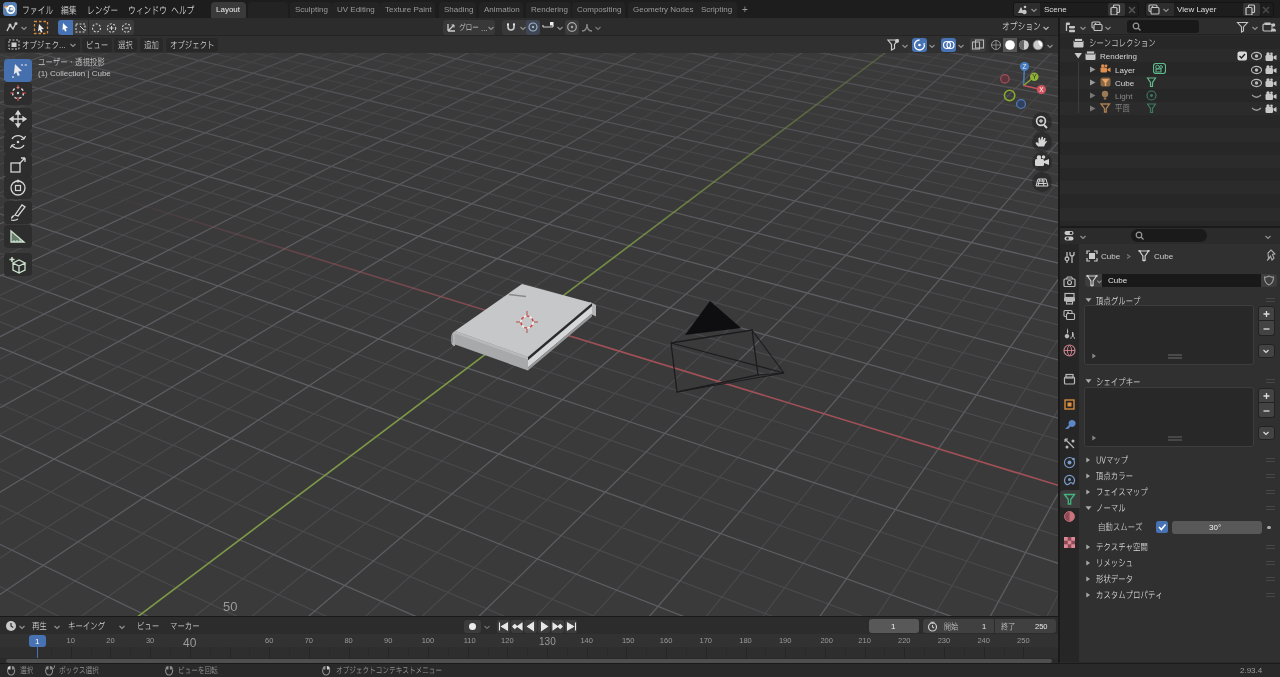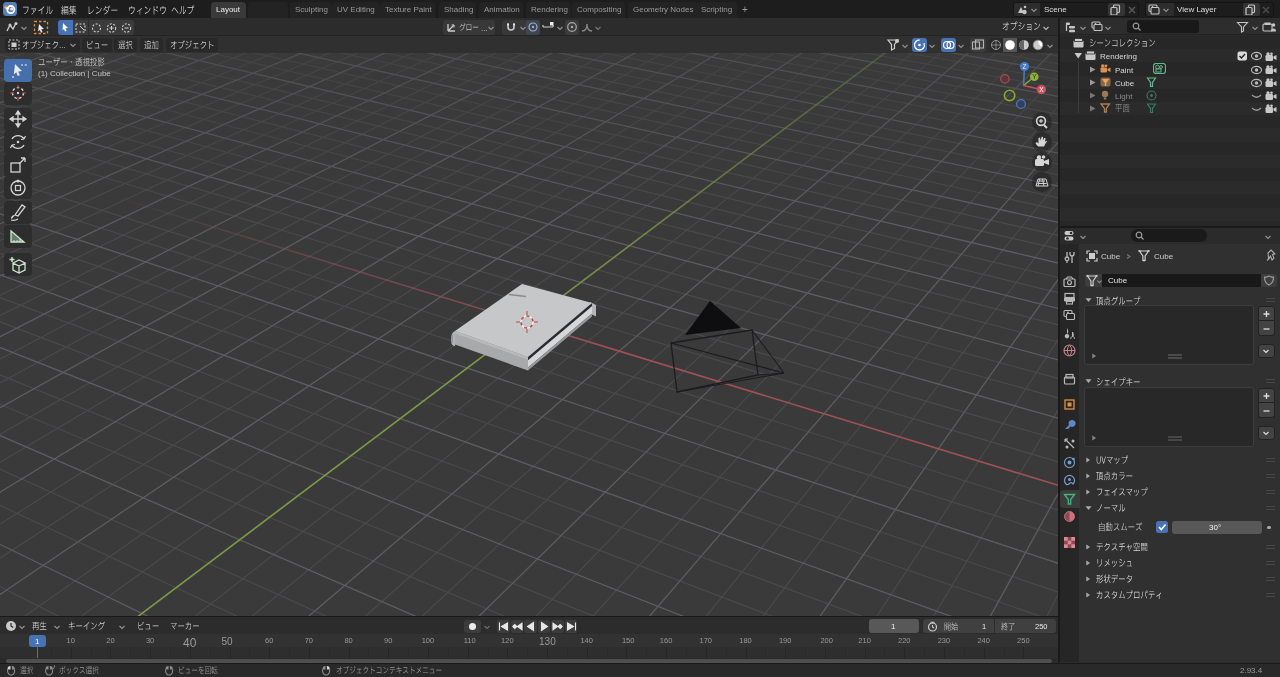--- a/index.html
+++ b/index.html
@@ -649,21 +649,21 @@
     </svg>
     <svg style="position:absolute;left:1089px;top:66px" width="8" height="7" viewBox="0 0 8 7">
       <path d="M1 0.5 L6.5 3.5 L1 6.5 Z" fill="#999"></path>
     </svg>
     <svg style="position:absolute;left:1100px;top:64px" width="11" height="10" viewBox="0 0 11 10">
       <rect x="0.5" y="3.5" width="6.5" height="5" rx="1" fill="#de9052"></rect>
       <circle cx="2.8" cy="2" r="1.8" fill="#de9052"></circle>
       <circle cx="6" cy="1.8" r="1.4" fill="#de9052"></circle>
       <path d="M7.5 5 l3 -1.5 v4.5 l-3 -1.5 Z" fill="#de9052"></path>
     </svg>
-    <div class="txt" style="left:1115px;top:65.5px;font-size:8px;color:#d8d8d8">Paint</div>
+    <div class="txt" style="left:1115px;top:65.5px;font-size:8px;color:#d8d8d8">Layer</div>
     <svg style="position:absolute;left:1153px;top:63px" width="13" height="11" viewBox="0 0 13 11">
       <rect x="0.5" y="0.5" width="12" height="10" rx="2.5" fill="none" stroke="#5eb98c" stroke-width="1.2"></rect>
       <circle cx="4.5" cy="4" r="1.8" fill="none" stroke="#5eb98c" stroke-width="1"></circle>
       <circle cx="8" cy="4" r="1.4" fill="none" stroke="#5eb98c" stroke-width="1"></circle>
       <rect x="3" y="6" width="5" height="3" fill="none" stroke="#5eb98c" stroke-width="1"></rect>
     </svg>
     <svg style="position:absolute;left:1251px;top:64.5px" width="11" height="10" viewBox="0 0 11 10">
       <ellipse cx="5.5" cy="5" rx="5" ry="3.6" fill="none" stroke="#b9b9b9" stroke-width="1.1"></ellipse>
       <circle cx="5.5" cy="5" r="1.7" fill="#b9b9b9"></circle>
     </svg>
@@ -1070,21 +1070,21 @@
     <div class="txt" style="left:982px;top:622px;font-size:7.5px;color:#e8e8e8">1</div>
     <svg style="position:absolute;left:1001px;top:620.1px;overflow:visible" width="16" height="13" viewBox="0 -9.9 16 13">
       <path d="M2 -3.1V0.7H1.6V-3Q1.2 -3 0.2 -2.9L0.2 -3.4Q0.8 -3.5 1 -3.5Q1.3 -3.9 1.6 -4.4Q1 -5.2 0.4 -5.9L0.6 -6.3Q0.9 -6 1 -5.9Q1.4 -6.7 1.7 -7.6L2 -7.3Q1.7 -6.4 1.3 -5.5Q1.6 -5.1 1.8 -4.8Q2.2 -5.7 2.6 -6.6L2.9 -6.3Q2.2 -4.7 1.5 -3.5Q2.2 -3.6 2.8 -3.7Q2.6 -4.1 2.5 -4.5L2.8 -4.7Q3.1 -3.9 3.4 -2.9L3 -2.7L2.9 -3.2Q2.3 -3.1 2 -3.1ZM6.7 -3 6.5 -2.5Q5.6 -3.1 4.9 -3.9Q4.3 -3.3 3.6 -2.8L3.4 -3.2Q4.1 -3.7 4.6 -4.2Q4.1 -4.8 3.7 -5.5Q3.5 -5.1 3.2 -4.7L2.9 -5.1Q3.4 -5.7 3.7 -6.3Q4 -6.9 4.2 -7.5L4.6 -7.5Q4.5 -7.1 4.4 -6.7H6.3V-6.3Q6.1 -5.2 5.2 -4.2Q5.9 -3.6 6.7 -3ZM4.9 -4.6Q5.6 -5.4 5.8 -6.2H4.1Q4.1 -6 4 -5.9Q4.4 -5.2 4.9 -4.6ZM4.3 -2.8Q4.7 -2.6 5.1 -2.3Q5.6 -2 6 -1.7L5.7 -1.2Q5.4 -1.5 4.9 -1.9Q4.5 -2.2 4.1 -2.4ZM2.7 -2.4Q3 -1.4 3.2 -0.3L2.9 -0.1Q2.6 -1.4 2.4 -2.3ZM0.3 -0.1Q0.7 -1 0.8 -2.4L1.2 -2.3Q1 -0.7 0.6 0.2ZM3.5 -1.2Q4.2 -0.9 4.9 -0.6Q5.7 -0.2 6.3 0.2L6.1 0.7Q4.6 -0.2 3.3 -0.7Z M8.8 0.4 8.7 -0.2H10.4V-4.6Q11.1 -4.9 11.8 -5.4Q12.4 -5.9 12.8 -6.4H7.6V-7H13.4V-6.5Q13.1 -5.9 12.4 -5.3Q11.7 -4.7 10.9 -4.2V-0.3Q10.9 0.1 10.7 0.2Q10.6 0.4 10.3 0.4Z" fill="#cccccc"></path>
     </svg>
     <div class="txt" style="left:1035px;top:622px;font-size:7.5px;color:#e8e8e8">250</div>
     <div class="abs" style="left:0;top:634px;width:1058px;height:13px;background:#323232"></div>
     <div class="txt" style="left:62.72370000000001px;top:636px;width:16px;text-align:center;font-size:7.5px;color:#9a9a9a">10</div>
     <div class="txt" style="left:102.4167px;top:636px;width:16px;text-align:center;font-size:7.5px;color:#9a9a9a">20</div>
     <div class="txt" style="left:142.1097px;top:636px;width:16px;text-align:center;font-size:7.5px;color:#9a9a9a">30</div>
     <div class="txt" style="left:181.80270000000002px;top:636px;width:16px;text-align:center;font-size:12px;color:#9a9a9a">40</div>
-    <div class="txt" style="left:221.4957px;top:636px;width:16px;text-align:left;font-size:10px;color:#9a9a9a">50</div>
+    <div class="txt" style="left:221.4957px;top:599px;width:16px;text-align:right;font-size:13px;color:#9a9a9a">50</div>
     <div class="txt" style="left:261.18870000000004px;top:636px;width:16px;text-align:center;font-size:7.5px;color:#9a9a9a">60</div>
     <div class="txt" style="left:300.8817px;top:636px;width:16px;text-align:center;font-size:7.5px;color:#9a9a9a">70</div>
     <div class="txt" style="left:340.5747px;top:636px;width:16px;text-align:center;font-size:7.5px;color:#9a9a9a">80</div>
     <div class="txt" style="left:380.2677px;top:636px;width:16px;text-align:center;font-size:7.5px;color:#9a9a9a">90</div>
     <div class="txt" style="left:419.96070000000003px;top:636px;width:16px;text-align:center;font-size:7.5px;color:#9a9a9a">100</div>
     <div class="txt" style="left:459.6537px;top:636px;width:16px;text-align:right;font-size:7.5px;color:#9a9a9a">110</div>
     <div class="txt" style="left:499.3467px;top:636px;width:16px;text-align:center;font-size:7.5px;color:#9a9a9a">120</div>
     <div class="txt" style="left:539.0397px;top:636px;width:16px;text-align:left;font-size:10px;color:#9a9a9a">130</div>
     <div class="txt" style="left:578.7327px;top:636px;width:16px;text-align:center;font-size:7.5px;color:#9a9a9a">140</div>
     <div class="txt" style="left:618.4257px;top:636px;width:16px;text-align:right;font-size:7.5px;color:#9a9a9a">150</div>

